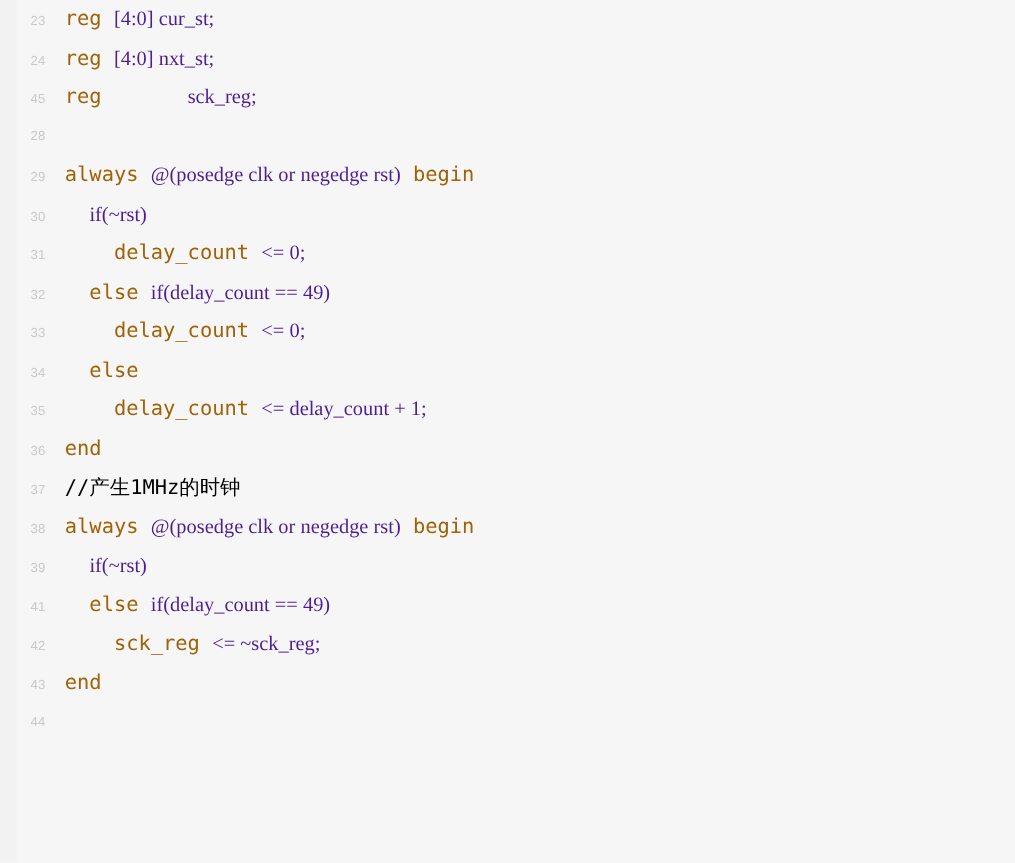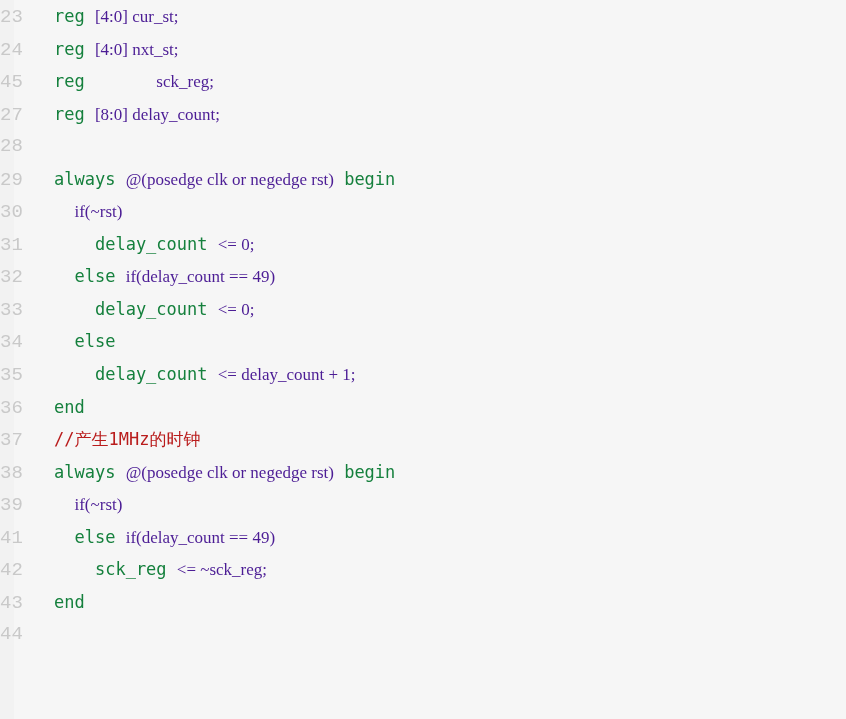--- a/index.html
+++ b/index.html
@@ -45,51 +45,51 @@
     display: flex;
     align-items: baseline;
     height: 32.55px;
     line-height: 32.55px;
     white-space: pre;
   }
 
   .line-number {
     width: 54px;
     min-width: 54px;
+    text-align: right;
     padding-right: 16px;
     box-sizing: border-box;
     color: #c9c9c9;
-    font-size: 19px;
-    font-family: Liberation Mono, monospace;
+    font-size: 11px;
+    font-family: Liberation Sans, sans-serif;
     user-select: none;
     letter-spacing: 0.2px;
   }
 
   .line-content {
     flex: 1;
     font-size: 17px;
     color: #3a3a3a;
     font-family: "DejaVu Sans Mono", "Liberation Mono", monospace;
     white-space: pre;
     letter-spacing: 0px;
   }
 
-  .tok-plain   { color: #15803d; }
+  .tok-plain   { color: #a16207; }
   .tok-accent  { color: #4c1d95; font-family: Liberation Serif, serif; }
-  .tok-comment { color: #b91c1c; }
+  .tok-comment { color: #000000; }
 </style>
 </head>
 <body>
 
 <div id="code-viewer">
   <div class="code-lines">
       <div class="code-line"><span class="line-number">23</span><span class="line-content"><span class="tok-plain">reg </span><span class="tok-accent">[4:0] cur_st;</span></span></div>
       <div class="code-line"><span class="line-number">24</span><span class="line-content"><span class="tok-plain">reg </span><span class="tok-accent">[4:0] nxt_st;</span></span></div>
       <div class="code-line"><span class="line-number">45</span><span class="line-content"><span class="tok-plain">reg       </span><span class="tok-accent">sck_reg;</span></span></div>
-      <div class="code-line"><span class="line-number">27</span><span class="line-content"><span class="tok-plain">reg </span><span class="tok-accent">[8:0] delay_count;</span></span></div>
       <div class="code-line"><span class="line-number">28</span><span class="line-content"></span></div>
       <div class="code-line"><span class="line-number">29</span><span class="line-content"><span class="tok-plain">always </span><span class="tok-accent">@(posedge clk or negedge rst)</span><span class="tok-plain"> begin</span></span></div>
       <div class="code-line"><span class="line-number">30</span><span class="line-content"><span class="tok-plain">  </span><span class="tok-accent">if(~rst)</span></span></div>
       <div class="code-line"><span class="line-number">31</span><span class="line-content"><span class="tok-plain">    delay_count </span><span class="tok-accent">&lt;= 0;</span></span></div>
       <div class="code-line"><span class="line-number">32</span><span class="line-content"><span class="tok-plain">  else </span><span class="tok-accent">if(delay_count == 49)</span></span></div>
       <div class="code-line"><span class="line-number">33</span><span class="line-content"><span class="tok-plain">    delay_count </span><span class="tok-accent">&lt;= 0;</span></span></div>
       <div class="code-line"><span class="line-number">34</span><span class="line-content"><span class="tok-plain">  else</span></span></div>
       <div class="code-line"><span class="line-number">35</span><span class="line-content"><span class="tok-plain">    delay_count </span><span class="tok-accent">&lt;= delay_count + 1;</span></span></div>
       <div class="code-line"><span class="line-number">36</span><span class="line-content"><span class="tok-plain">end</span></span></div>
       <div class="code-line"><span class="line-number">37</span><span class="line-content"><span class="tok-comment">//产生1MHz的时钟</span></span></div>

